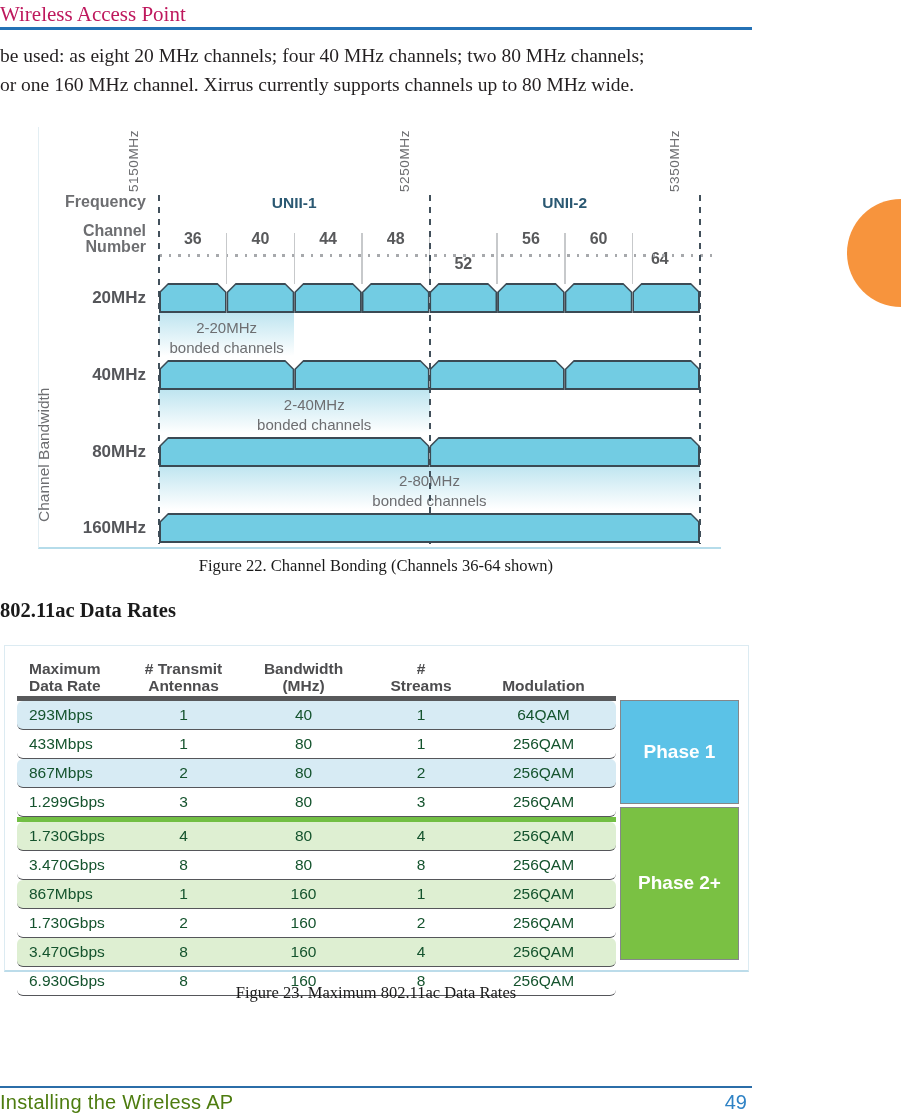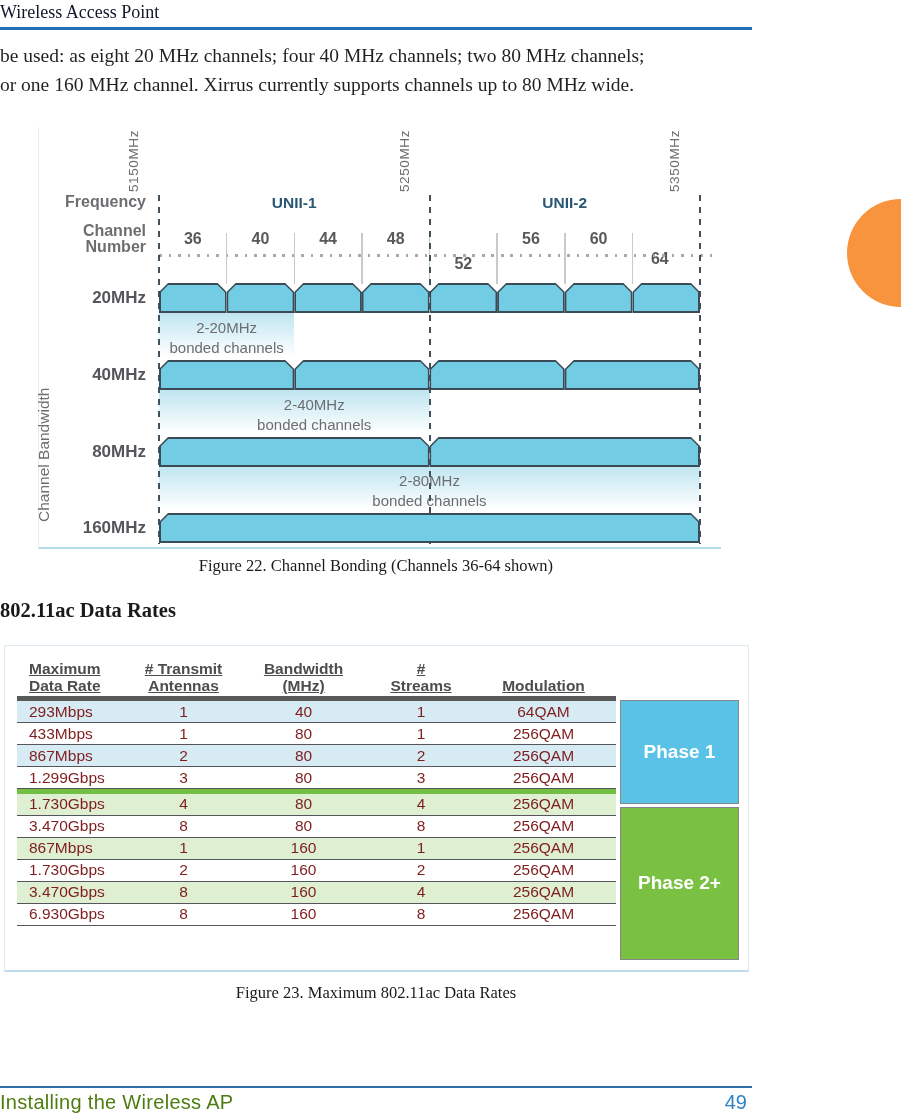--- a/index.html
+++ b/index.html
@@ -1,21 +1,21 @@
 <!DOCTYPE html>
 <html><head>
 <meta charset="utf-8">
 <style>
   html,body{margin:0;padding:0;background:#ffffff;}
   .page{position:relative;width:901px;height:1114px;background:#fff;overflow:hidden;
         font-family:"Liberation Sans","DejaVu Sans",sans-serif;}
 
   
   .doc-title{position:absolute;left:0;top:2px;font-family:"Liberation Serif","DejaVu Serif",serif;
-             font-size:18px;color:#0f172a;}
+             font-size:21px;color:#be185d;}
   .title-rule{position:absolute;left:0;top:27px;width:752px;height:3px;background:#2471B5;}
   .intro{position:absolute;left:0;top:42px;width:780px;font-family:"Liberation Serif","DejaVu Serif",serif;
          font-size:19.5px;line-height:28.5px;color:#231F20;white-space:pre-line;}
 
   
   .fig22{position:absolute;left:38px;top:127px;width:682px;height:420px;background:#fff;
          border-left:1px solid #E3EEF3;border-bottom:2px solid #B5DCEA;}
   .fig22 *{box-sizing:border-box;}
   .vlabel{position:absolute;width:62px;height:17px;transform-origin:0 100%;transform:rotate(-90deg);
           font-size:13.5px;letter-spacing:.6px;color:#6D6E71;white-space:nowrap;}
@@ -45,27 +45,27 @@
            font-family:"Liberation Serif","DejaVu Serif",serif;font-size:16.5px;color:#1A1A1A;}
   .sec-heading{position:absolute;left:0;top:599px;font-family:"Liberation Serif","DejaVu Serif",serif;
                font-size:20.5px;font-weight:bold;color:#1A1A1A;}
 
   
   .tbl{position:absolute;left:4px;top:645px;width:743px;height:324px;background:#fff;
        border:1px solid #DCEBF2;border-bottom:2px solid #BCDCEA;}
   .tbl *{box-sizing:border-box;}
   .thead{position:absolute;left:12px;top:6px;width:599px;height:42px;display:grid;
          grid-template-columns:114px 105px 135px 100px 145px;align-items:end;
-         font-weight:bold;font-size:15.5px;line-height:17px;color:#4D4D4F;text-decoration:underline;}
+         font-weight:bold;font-size:15.5px;line-height:17px;color:#4D4D4F;}
   .thead div{text-align:center;white-space:pre-line;}
   .thead div:first-child{text-align:left;padding-left:12px;}
   .hsep{position:absolute;left:12px;top:50px;width:599px;height:5px;background:#58595B;}
   .tbody{position:absolute;left:12px;top:55px;width:599px;}
-  .trow{display:grid;grid-template-columns:114px 105px 135px 100px 145px;height:22px;
-        border-bottom:1px solid #55565A;font-size:15.5px;color:#7f1d1d;align-items:center;}
+  .trow{display:grid;grid-template-columns:114px 105px 135px 100px 145px;height:29px;
+        border-bottom:1px solid #55565A;font-size:15.5px;color:#14532d;align-items:center;border-radius:6px;}
   .trow div{text-align:center;}
   .trow div:first-child{text-align:left;padding-left:12px;}
   .row-blue{background:#D7EBF4;}
   .row-green{background:#DEEFD2;}
   .green-sep{height:4.5px;background:#72BF44;}
   .phase{position:absolute;left:615px;width:119px;border:1px solid #85878A;display:flex;
          align-items:center;justify-content:center;color:#fff;font-weight:bold;font-size:19px;}
 
   
   .footer-rule{position:absolute;left:0;top:1086px;width:752px;height:2px;background:#2B6DA8;}

